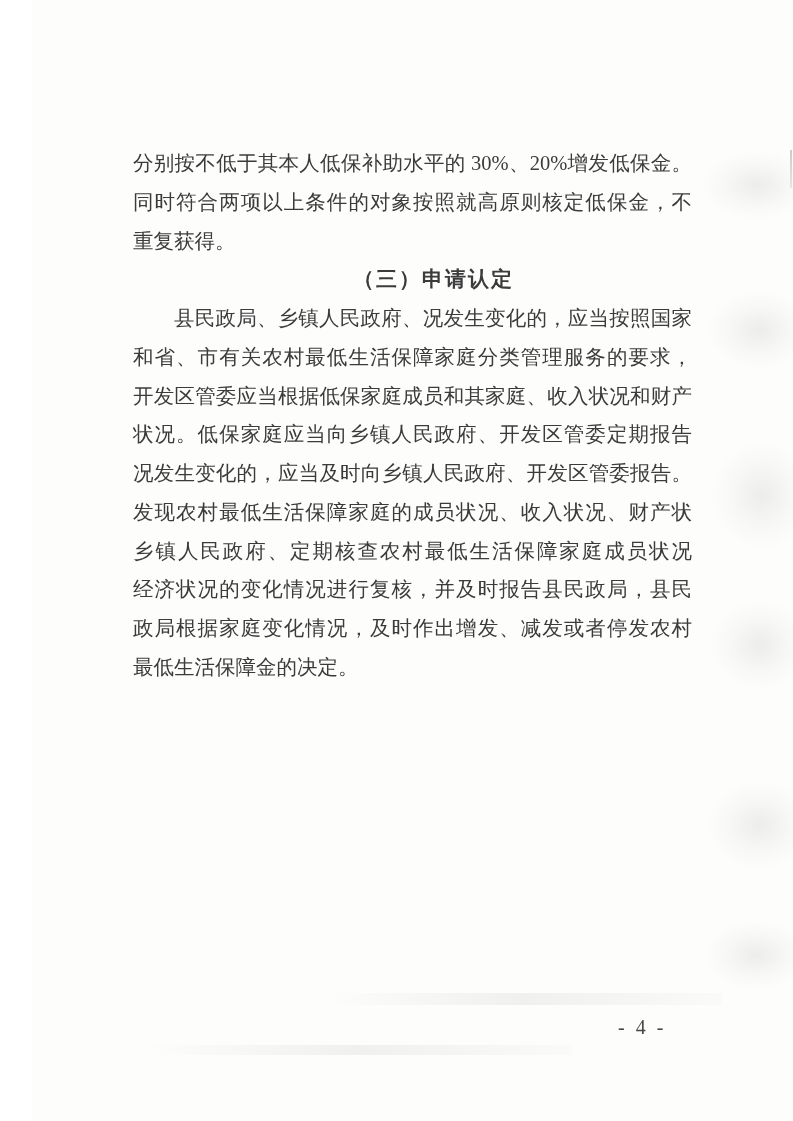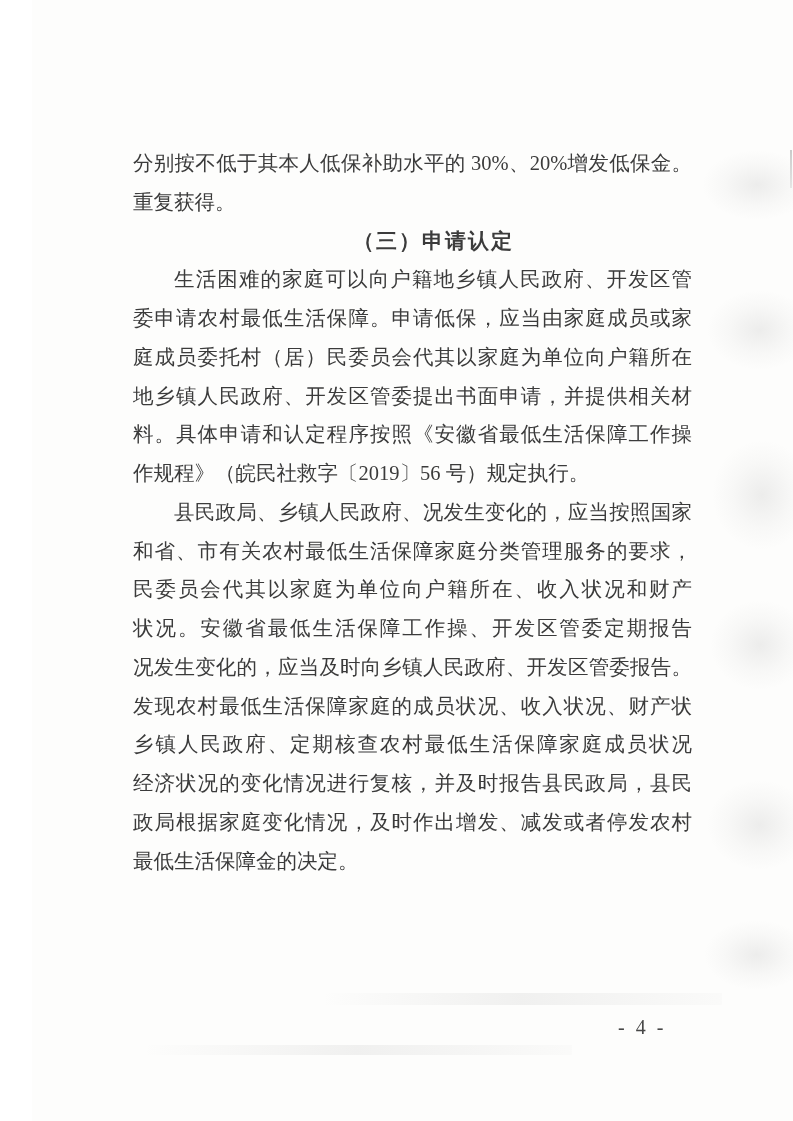--- a/index.html
+++ b/index.html
@@ -72,36 +72,29 @@
   }
 </style>
 </head>
 <body>
 
 <div class="page">
 
   <div class="content" id="doc-root">
       <div class="paragraph">
         <div class="line">分别按不低于其本人低保补助水平的 30%、20%增发低保金。</div>
+        <div class="line">同时符合两项以上条件的对象按照就高原则核定低保金，不</div>
         <div class="line last">重复获得。</div>
       </div>
       <div class="heading">（三）申请认定</div>
       <div class="paragraph">
-        <div class="line indent">生活困难的家庭可以向户籍地乡镇人民政府、开发区管</div>
-        <div class="line">委申请农村最低生活保障。申请低保，应当由家庭成员或家</div>
-        <div class="line">庭成员委托村（居）民委员会代其以家庭为单位向户籍所在</div>
-        <div class="line">地乡镇人民政府、开发区管委提出书面申请，并提供相关材</div>
-        <div class="line">料。具体申请和认定程序按照《安徽省最低生活保障工作操</div>
-        <div class="line last">作规程》（皖民社救字〔2019〕56 号）规定执行。</div>
-      </div>
-      <div class="paragraph">
         <div class="line indent">县民政局、乡镇人民政府、况发生变化的，应当按照国家</div>
         <div class="line">和省、市有关农村最低生活保障家庭分类管理服务的要求，</div>
-        <div class="line">民委员会代其以家庭为单位向户籍所在、收入状况和财产</div>
-        <div class="line">状况。安徽省最低生活保障工作操、开发区管委定期报告</div>
+        <div class="line">开发区管委应当根据低保家庭成员和其家庭、收入状况和财产</div>
+        <div class="line">状况。低保家庭应当向乡镇人民政府、开发区管委定期报告</div>
         <div class="line">况发生变化的，应当及时向乡镇人民政府、开发区管委报告。</div>
         <div class="line">发现农村最低生活保障家庭的成员状况、收入状况、财产状</div>
         <div class="line">乡镇人民政府、定期核查农村最低生活保障家庭成员状况</div>
         <div class="line">经济状况的变化情况进行复核，并及时报告县民政局，县民</div>
         <div class="line">政局根据家庭变化情况，及时作出增发、减发或者停发农村</div>
         <div class="line last">最低生活保障金的决定。</div>
       </div>
     </div>
 
   <div class="page-number">- 4 -</div>

